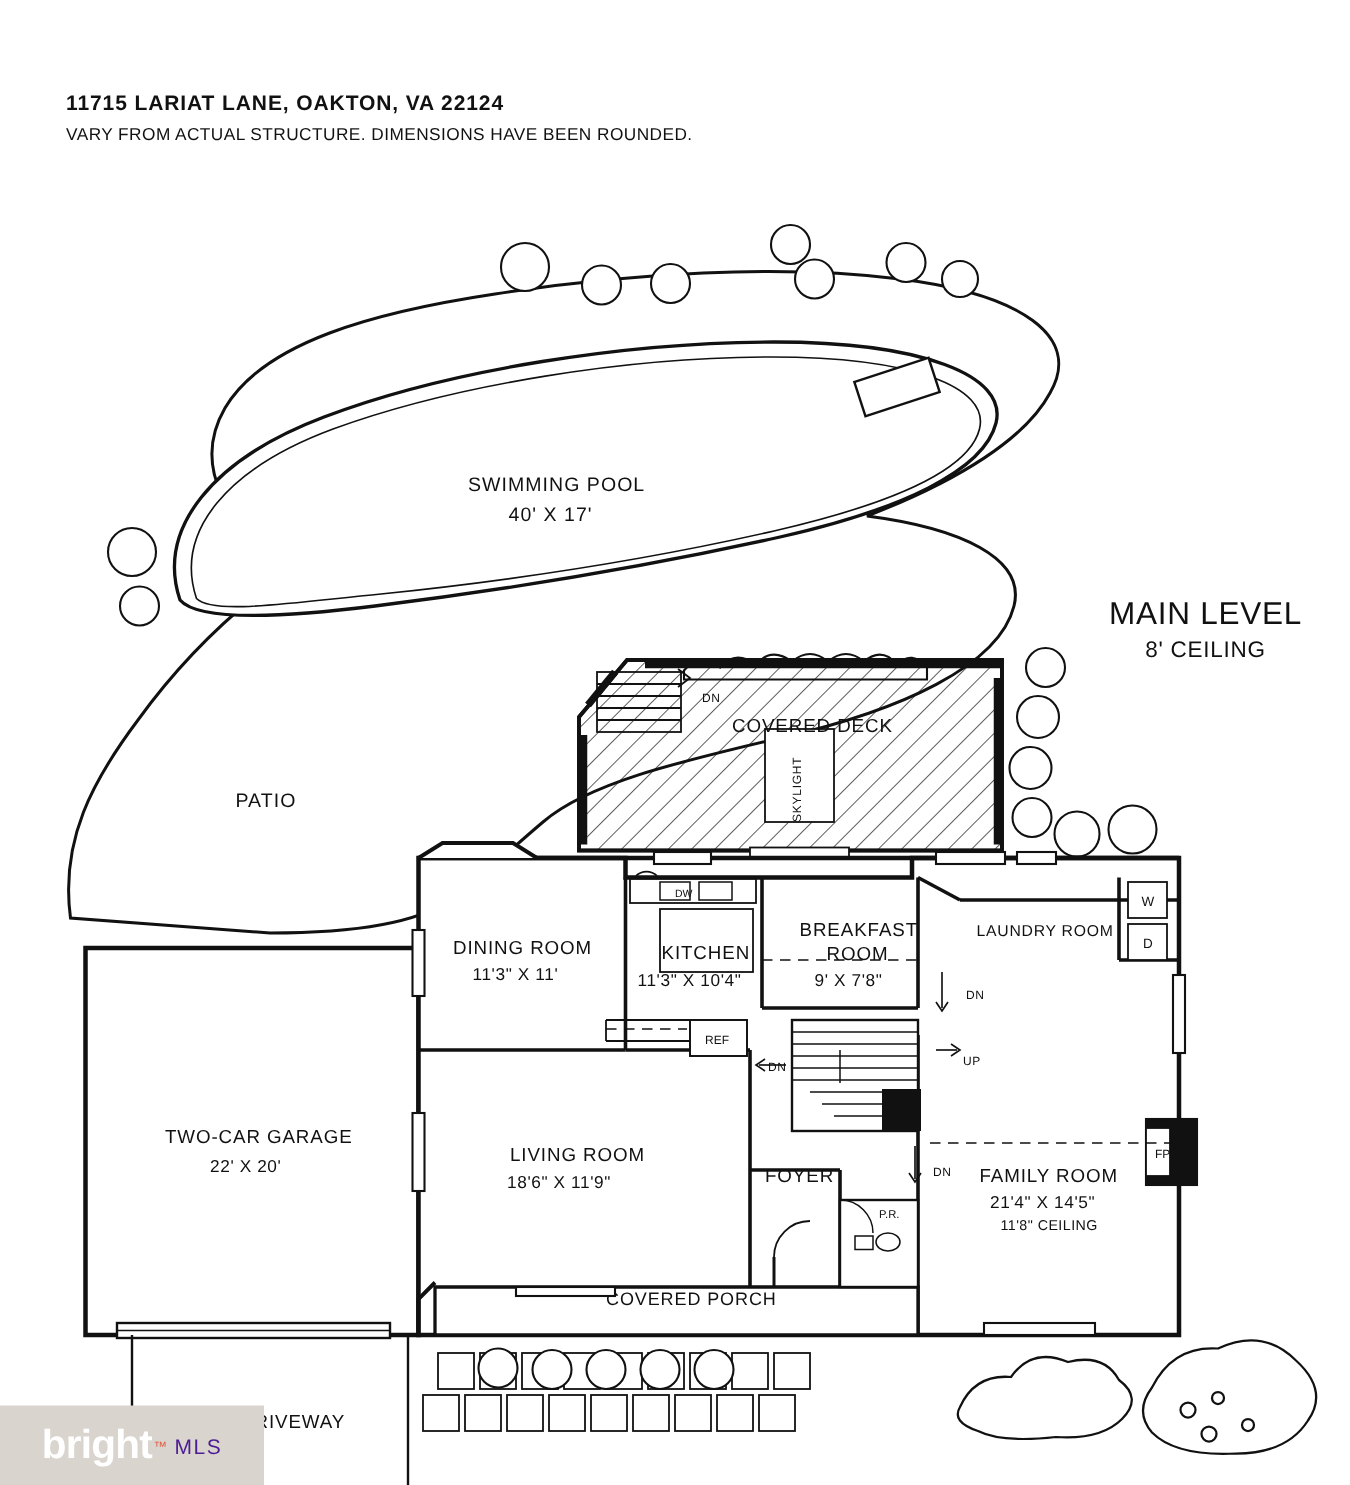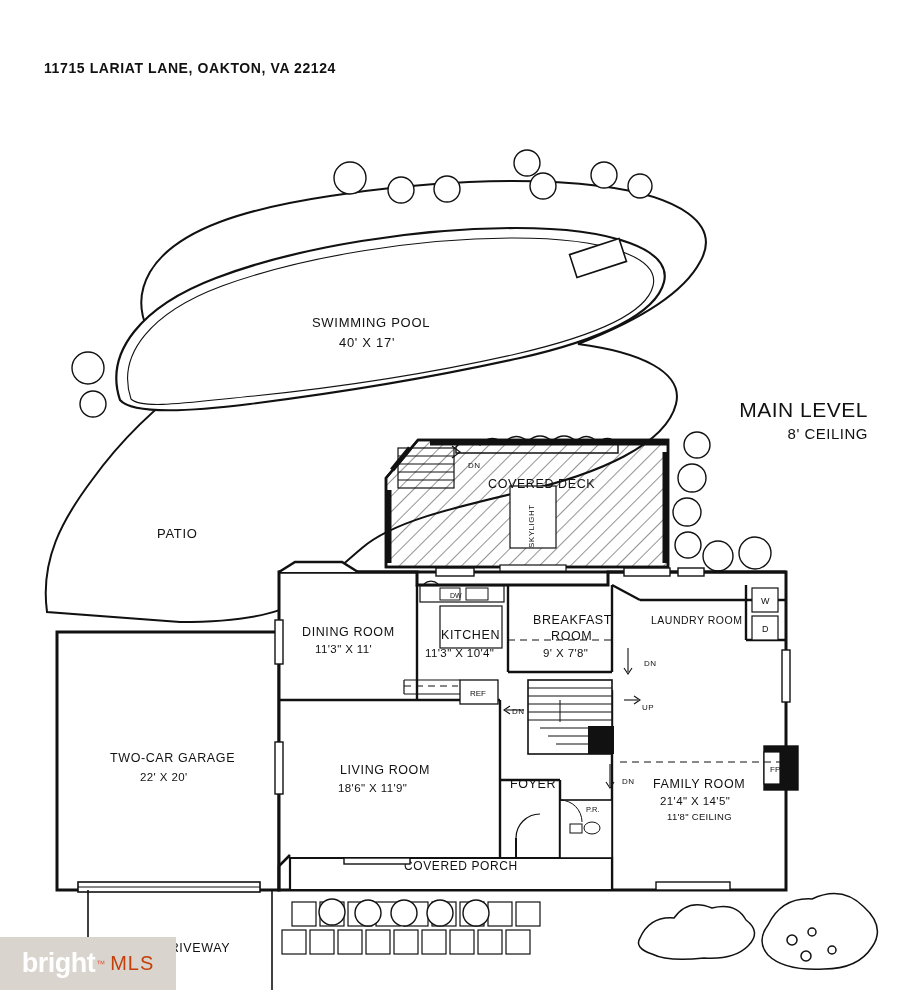--- a/index.html
+++ b/index.html
@@ -18,44 +18,45 @@
   .header .title{
     font-size:14px;font-weight:700;letter-spacing:.6px;
     text-transform:uppercase;margin:0 0 7px 0;
   }
   .header .line{
     font-size:11.5px;letter-spacing:.3px;line-height:15px;
     text-transform:uppercase;margin:0;
   }
 
   
-  .level{position:absolute;right:32px;top:398px;text-align:right;}
+  .level{position:absolute;right:32px;top:398px;text-align:center;}
   .level .lv1{font-size:21px;letter-spacing:.5px;}
   .level .lv2{font-size:15px;letter-spacing:.5px;margin-top:3px;}
 
   
   svg.plan{position:absolute;left:0;top:0;width:900px;height:990px;}
   svg.plan text{font-family:"Liberation Sans", sans-serif;fill:#111;}
 
   
   .wm{
     position:absolute;left:0;bottom:0;width:176px;height:53px;
     background:#d9d4cd;display:flex;align-items:center;justify-content:center;text-align:right;
   }
   .wm .b{font-size:27px;color:#ffffff;font-weight:700;letter-spacing:-.5px;}
   .wm .t{font-size:9px;color:#e2583e;vertical-align:super;margin-left:1px;}
-  .wm .m{font-size:20px;color:#c2410c;letter-spacing:1px;margin-left:5px;}
+  .wm .m{font-size:14px;color:#4c1d95;letter-spacing:1px;margin-left:5px;}
 </style>
 </head>
 <body>
 
 <div class="sheet">
 
   <div class="header">
     <p class="title">11715 LARIAT LANE, OAKTON, VA 22124</p>
+    <p class="line">VARY FROM ACTUAL STRUCTURE. DIMENSIONS HAVE BEEN ROUNDED.</p>
   </div>
 
   <div class="level">
     <div class="lv1">MAIN LEVEL</div>
     <div class="lv2">8' CEILING</div>
   </div>
 
   <svg class="plan" viewBox="0 0 900 990">
     <defs>
       <pattern id="deckhatch" width="11" height="11" patternUnits="userSpaceOnUse" patternTransform="rotate(45)">

